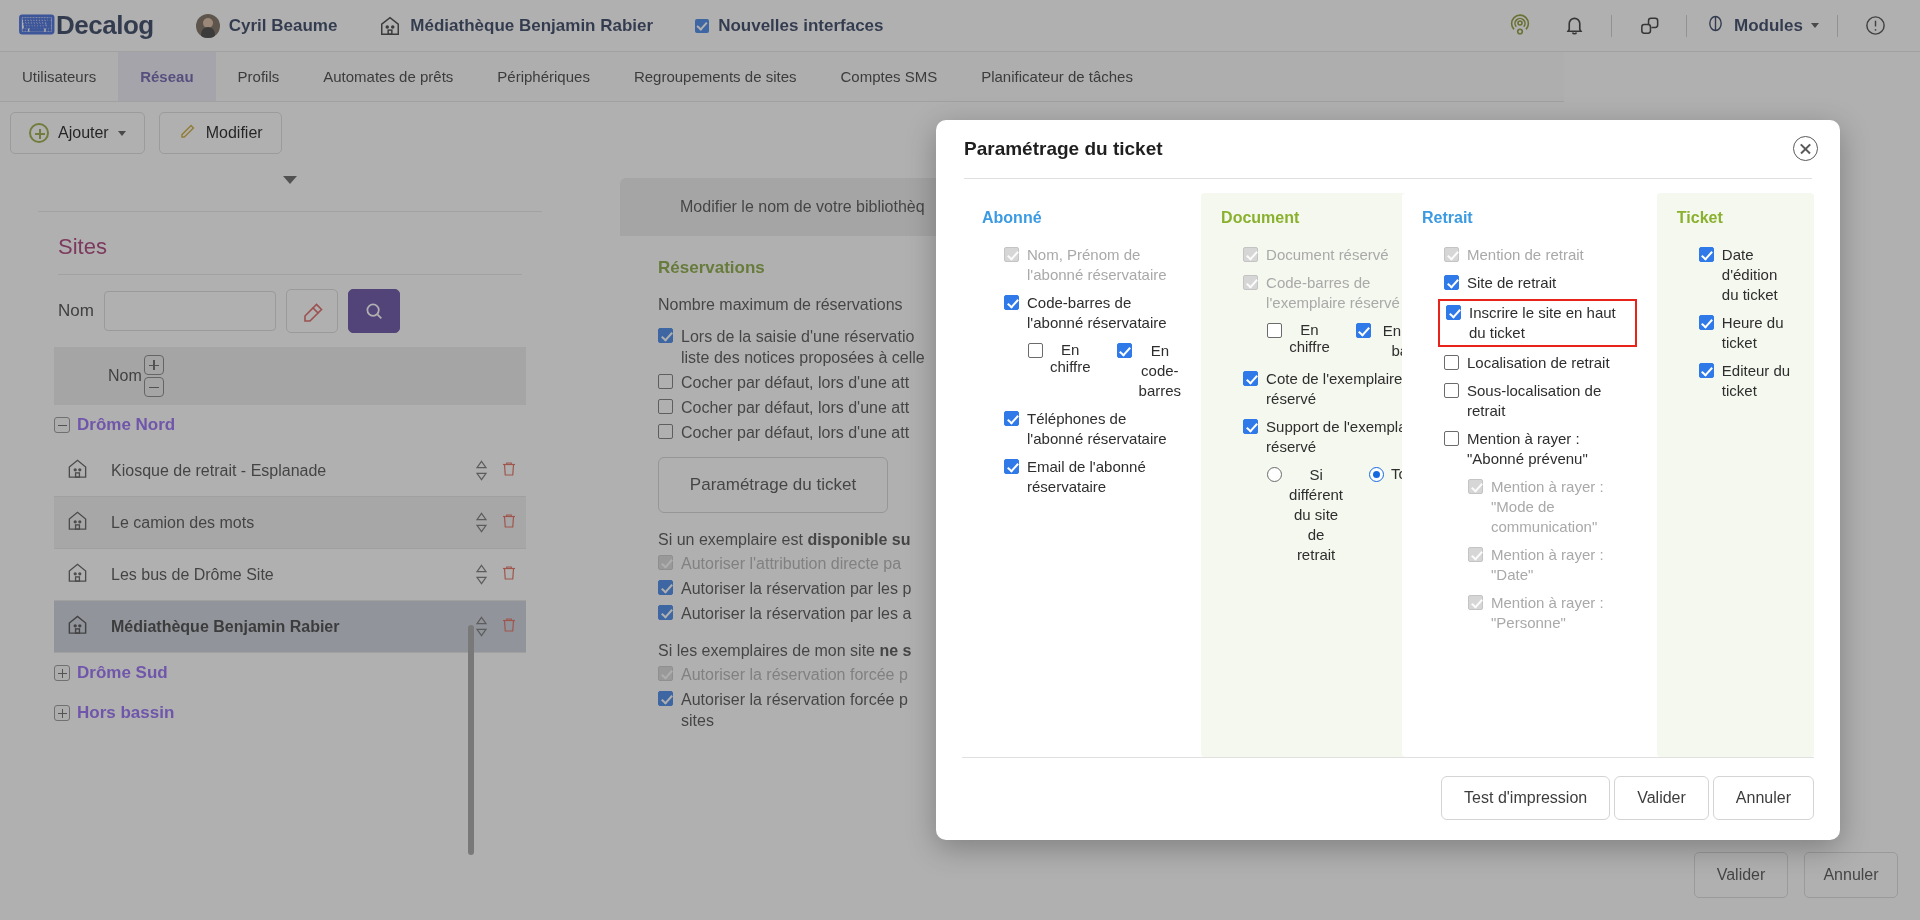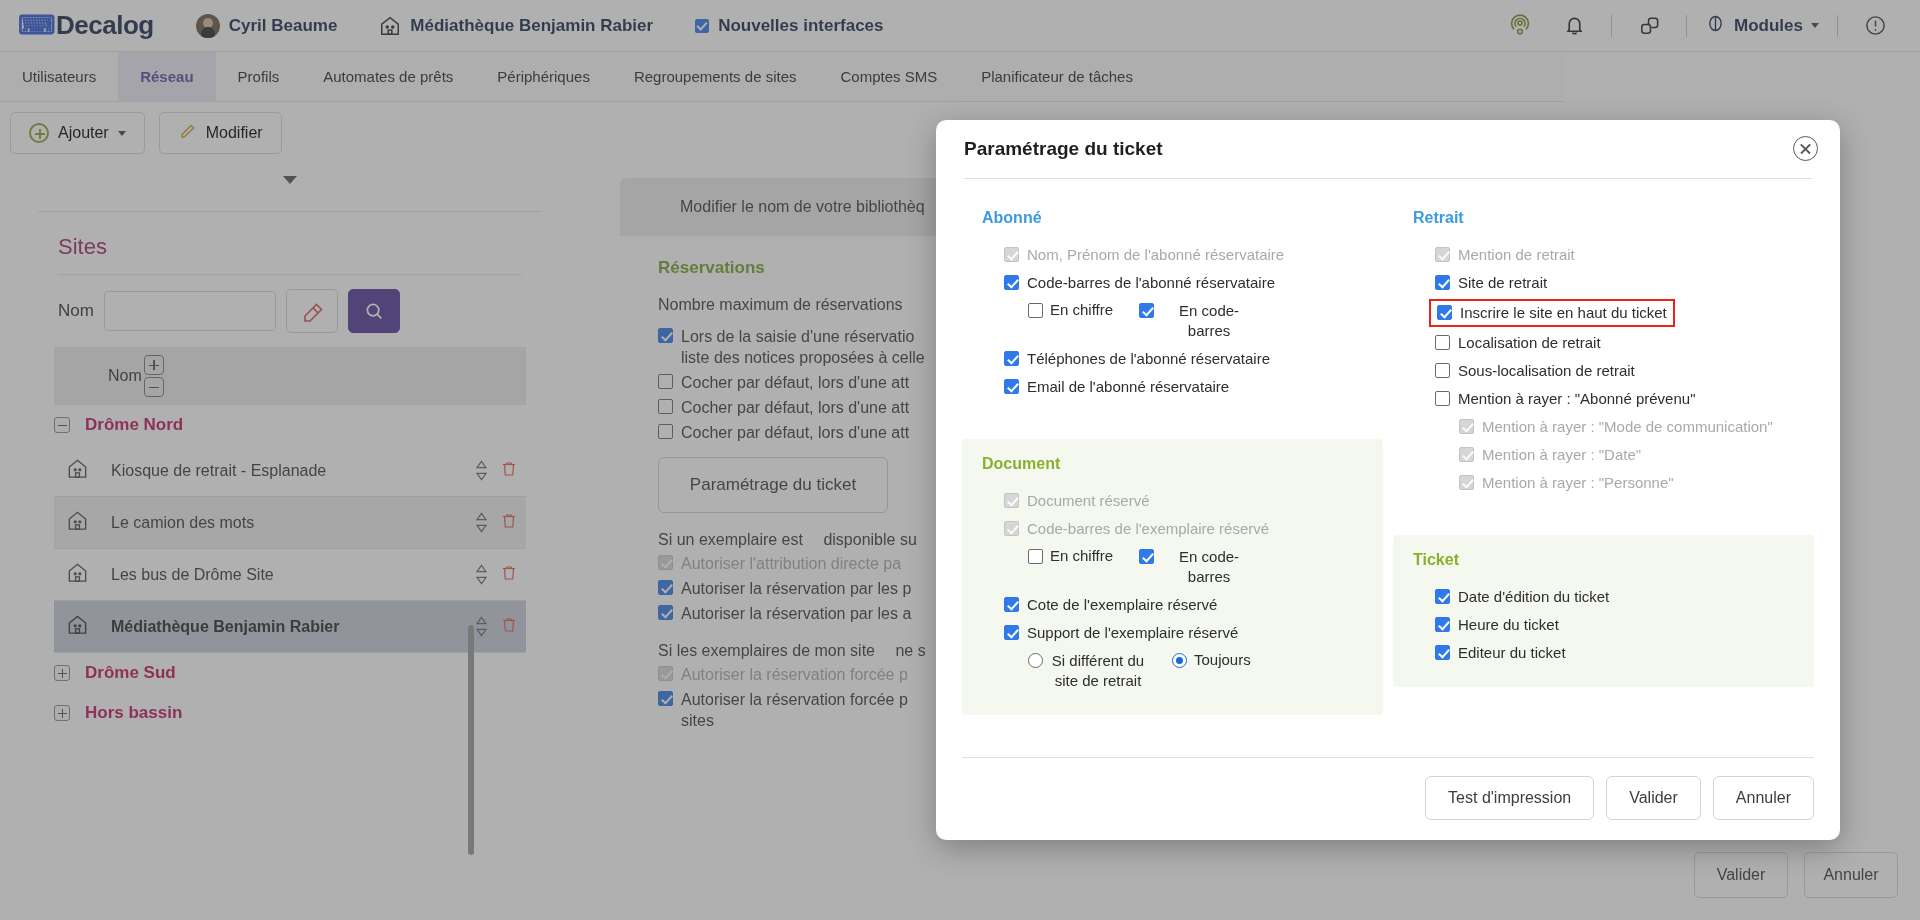--- a/index.html
+++ b/index.html
@@ -67,21 +67,21 @@
   .filter-input{ width:172px;height:40px;border:1px solid #d7d7d7;border-radius:4px;background:#fff;}
   .sq-btn{ width:52px;height:44px;border:1px solid #d7d7d7;border-radius:5px;background:#fff;display:flex;align-items:center;justify-content:center;}
   .sq-btn.primary{ background:#55399c;border-color:#55399c; }
   .tbl-head{ background:#ececec; margin:0 44px; height:58px; display:flex; align-items:center; padding-left:54px; gap:2px;}
   .tbl-head .lbl{ font-size:16px;color:#333; }
   .pm{ display:flex;flex-direction:column;gap:2px;}
   .pm span{width:20px;height:20px;border:1px solid #777;border-radius:4px;display:block;position:relative;}
   .pm span::before{content:"";position:absolute;left:4px;top:8.5px;width:10px;height:1.6px;background:#555;}
   .pm span.plus::after{content:"";position:absolute;left:8.2px;top:4px;width:1.6px;height:10px;background:#555;}
 
-  .group-row{ display:flex;align-items:center;gap:15px;padding:10px 0 10px 44px;font-size:17px;font-weight:700;color:#be185d;}
+  .group-row{ display:flex;align-items:center;gap:7px;padding:10px 0 10px 44px;font-size:17px;font-weight:700;color:#8b5cf6;}
   .expander{width:16px;height:16px;border:1px solid #8a8a8a;border-radius:3px;position:relative;flex:none;background:#fafafa;}
   .expander::before{content:"";position:absolute;left:3px;top:6.5px;width:9px;height:1.5px;background:#555;}
   .expander.plus::after{content:"";position:absolute;left:6.7px;top:3px;width:1.5px;height:9px;background:#555;}
 
   .site-row{ margin:0 44px 0 44px; height:52px; display:flex; align-items:center; border-bottom:1px solid #e2e2e2; padding-left:12px; gap:22px;}
   .site-row.alt{ background:#efefef; }
   .site-row.sel{ background:#c7ccd8; }
   .site-row .nm{ font-size:16px; color:#3b3b3b; line-height:19px; flex:1;}
   .site-row.sel .nm{ font-weight:700; color:#2c2c2c; }
   .site-actions{ display:flex; align-items:center; gap:12px; padding-right:8px;}
@@ -89,21 +89,21 @@
   .scroll-track{ position:absolute; right:96px; top:455px; width:6px; height:230px; background:#9b9b9b; border-radius:3px;}
 
   
   .rightform{ position:absolute; top:178px; left:620px; width:660px; height:720px; background:#fff; border-radius:6px; overflow:hidden;}
   .rf-grey{ background:#ebebeb; padding:20px 60px; font-size:16px; color:#3d3d3d;}
   .rf-sec-title{ color:#7ba02c; font-weight:700; font-size:17px; padding:22px 0 0 38px;}
   .rf-text{ font-size:16px; color:#3d3d3d; padding:18px 0 0 38px;}
   .rf-chk{ display:flex; gap:8px; padding:12px 0 0 38px; font-size:16px; color:#3d3d3d; line-height:21px;}
   .rf-chk.tight{ padding-top:4px; }
   .rf-btn{ margin:14px 0 0 38px; width:230px;height:56px;border:1px solid #cfcfcf;border-radius:6px;background:#fff;display:flex;align-items:center;justify-content:center;font-size:17px;color:#3d3d3d;}
-  .rf-bold{ font-weight:400;margin-left:16px; }
+  .rf-bold{ font-weight:700; }
 
   
   .cb{ width:15px;height:15px;border:1px solid #6b6b6b;border-radius:2px;background:#fff;flex:none;margin-top:2px;position:relative;}
   .cb.on{ background:#2f79e8;border-color:#2f79e8; }
   .cb.on::after{content:"";position:absolute;left:4.5px;top:1px;width:4px;height:9px;border:solid #fff;border-width:0 2px 2px 0;transform:rotate(42deg);}
   .cb.dis{ background:#d6d6d6; border-color:#c4c4c4; }
   .cb.dis::after{content:"";position:absolute;left:4.5px;top:1px;width:4px;height:9px;border:solid #fbfbfb;border-width:0 2px 2px 0;transform:rotate(42deg);}
   .dimtxt{ color:#a9a9a9; }
 
   .rb{ width:15px;height:15px;border:1px solid #6b6b6b;border-radius:50%;background:#fff;flex:none;margin-top:2px;position:relative;}
@@ -121,34 +121,34 @@
     background:#fff; border-radius:10px; box-shadow:0 8px 30px rgba(0,0,0,.28);
     display:flex; flex-direction:column;
   }
   .modal-head{ height:58px; display:flex; align-items:center; padding:0 28px; position:relative;}
   .modal-title{ font-size:19px; font-weight:700; color:#1f1f1f;}
   .modal-x{ position:absolute; right:22px; top:16px; width:25px;height:25px;border:1.6px solid #5a5a5a;border-radius:50%;}
   .modal-x::before,.modal-x::after{content:"";position:absolute;left:5px;top:10.5px;width:13px;height:1.7px;background:#5a5a5a;}
   .modal-x::before{transform:rotate(45deg);} .modal-x::after{transform:rotate(-45deg);}
   .modal-hr{ height:1px; background:#e0e0e0; margin:0 28px;}
   .modal-body{ flex:1; display:flex; padding:14px 26px 0 26px; gap:10px; overflow:hidden;}
-  .mcol{ width:430px; display:flex; flex-direction:column; gap:18px;}
+  .mcol{ width:430px; display:flex; flex-direction:row; gap:0;}
   .panel{ padding:16px 20px 20px 20px; border-radius:4px;}
   .panel.tint-green{ background:#f4f8ee;}
   .panel.tint-plain{ background:#ffffff;}
   .p-title{ font-size:16px; font-weight:700; margin-bottom:14px;}
   .p-title.blue{ color:#3b9ae1;}
   .p-title.green{ color:#8ab12e;}
   .opt{ display:flex; gap:8px; font-size:15px; color:#2e2e2e; line-height:20px; padding:4px 0 4px 22px;}
   .opt.sub{ padding-left:46px; }
   .subline{ display:flex; gap:26px; padding:4px 0 4px 46px; font-size:15px; color:#2e2e2e;}
   .subline .one{ display:flex; gap:7px; align-items:flex-start;text-align:center;}
   .subline .one.wrap{ max-width:118px; line-height:20px;}
   .hl-box{ border:2px solid #e8231a; padding:2px 6px; margin-left:16px; display:inline-flex; gap:8px; align-items:flex-start; }
-  .modal-foot{ border-top:1px solid #e0e0e0; margin:0 26px; padding:18px 0 20px 0; display:flex; justify-content:flex-end; gap:12px;}
+  .modal-foot{ border-top:1px solid #e0e0e0; margin:0 26px; padding:18px 0 20px 0; display:flex; justify-content:flex-end; gap:4px;}
   .m-btn{ height:44px; padding:0 22px; border:1px solid #d4d4d4; border-radius:6px; background:#fff; font-size:16px; color:#3d3d3d; display:flex; align-items:center; justify-content:center;}
 </style>
 </head>
 <body>
 
 <div id="app">
 
 <div id="page-layer">
 
   <div class="topbar">

